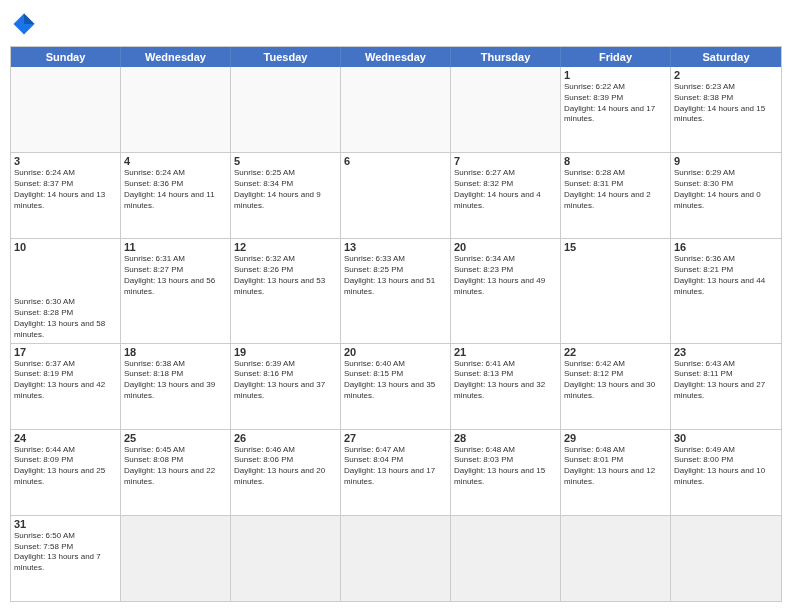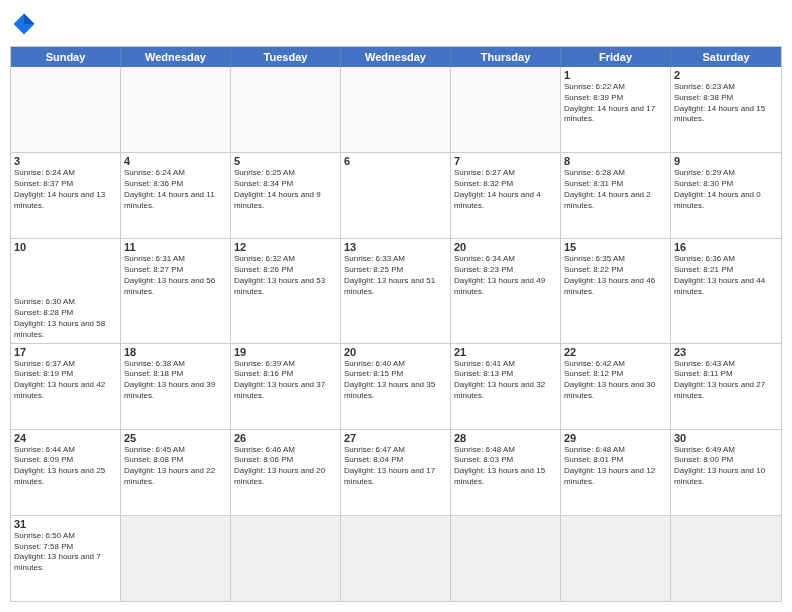--- a/index.html
+++ b/index.html
@@ -223,23 +223,20 @@
 Daylight: 13 hours and 51 minutes.</div>
           </div>
           <div class="cal-cell">
             <span class="day-num">20</span>
             <div class="cell-text" style="white-space: pre-line;">Sunrise: 6:34 AM
 Sunset: 8:23 PM
 Daylight: 13 hours and 49 minutes.</div>
           </div>
           <div class="cal-cell">
             <span class="day-num">15</span>
-            <div class="cell-text" style="white-space: pre-line;">Sunrise: 6:35 AM
-Sunset: 8:22 PM
-Daylight: 13 hours and 46 minutes.</div>
           </div>
           <div class="cal-cell">
             <span class="day-num">16</span>
             <div class="cell-text" style="white-space: pre-line;">Sunrise: 6:36 AM
 Sunset: 8:21 PM
 Daylight: 13 hours and 44 minutes.</div>
           </div>
         </div>
         <div class="cal-row">
           <div class="cal-cell">

